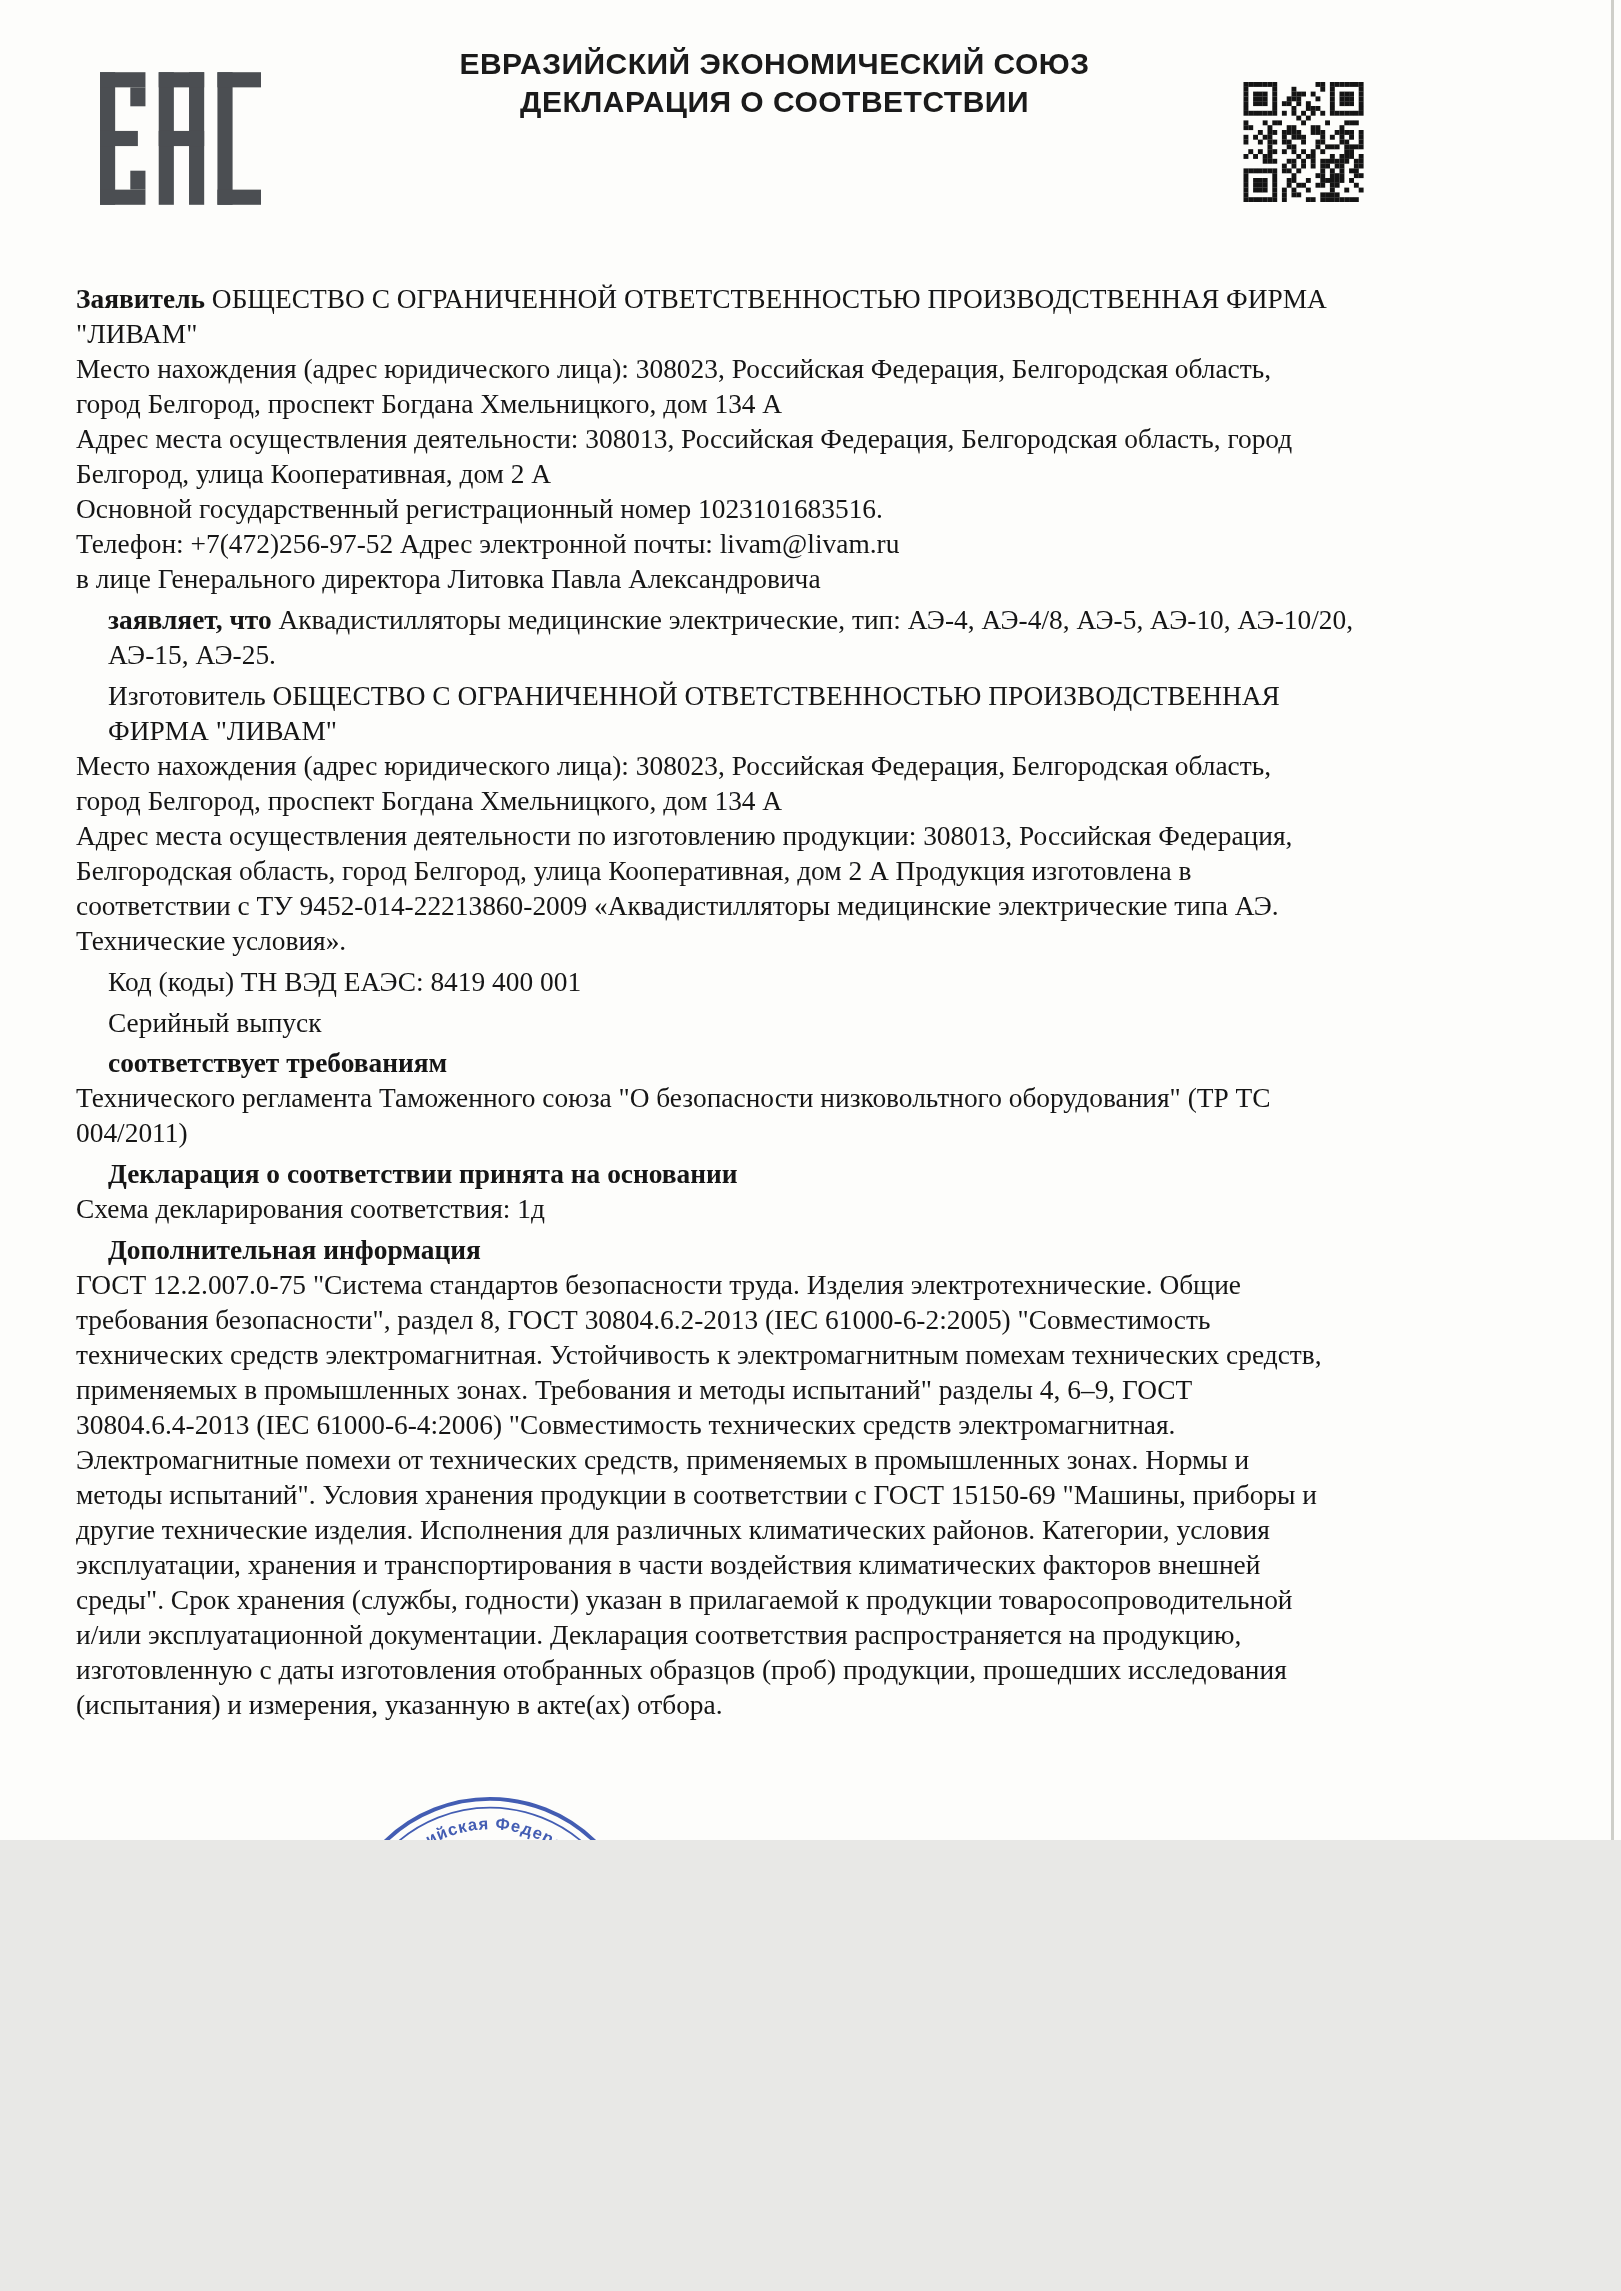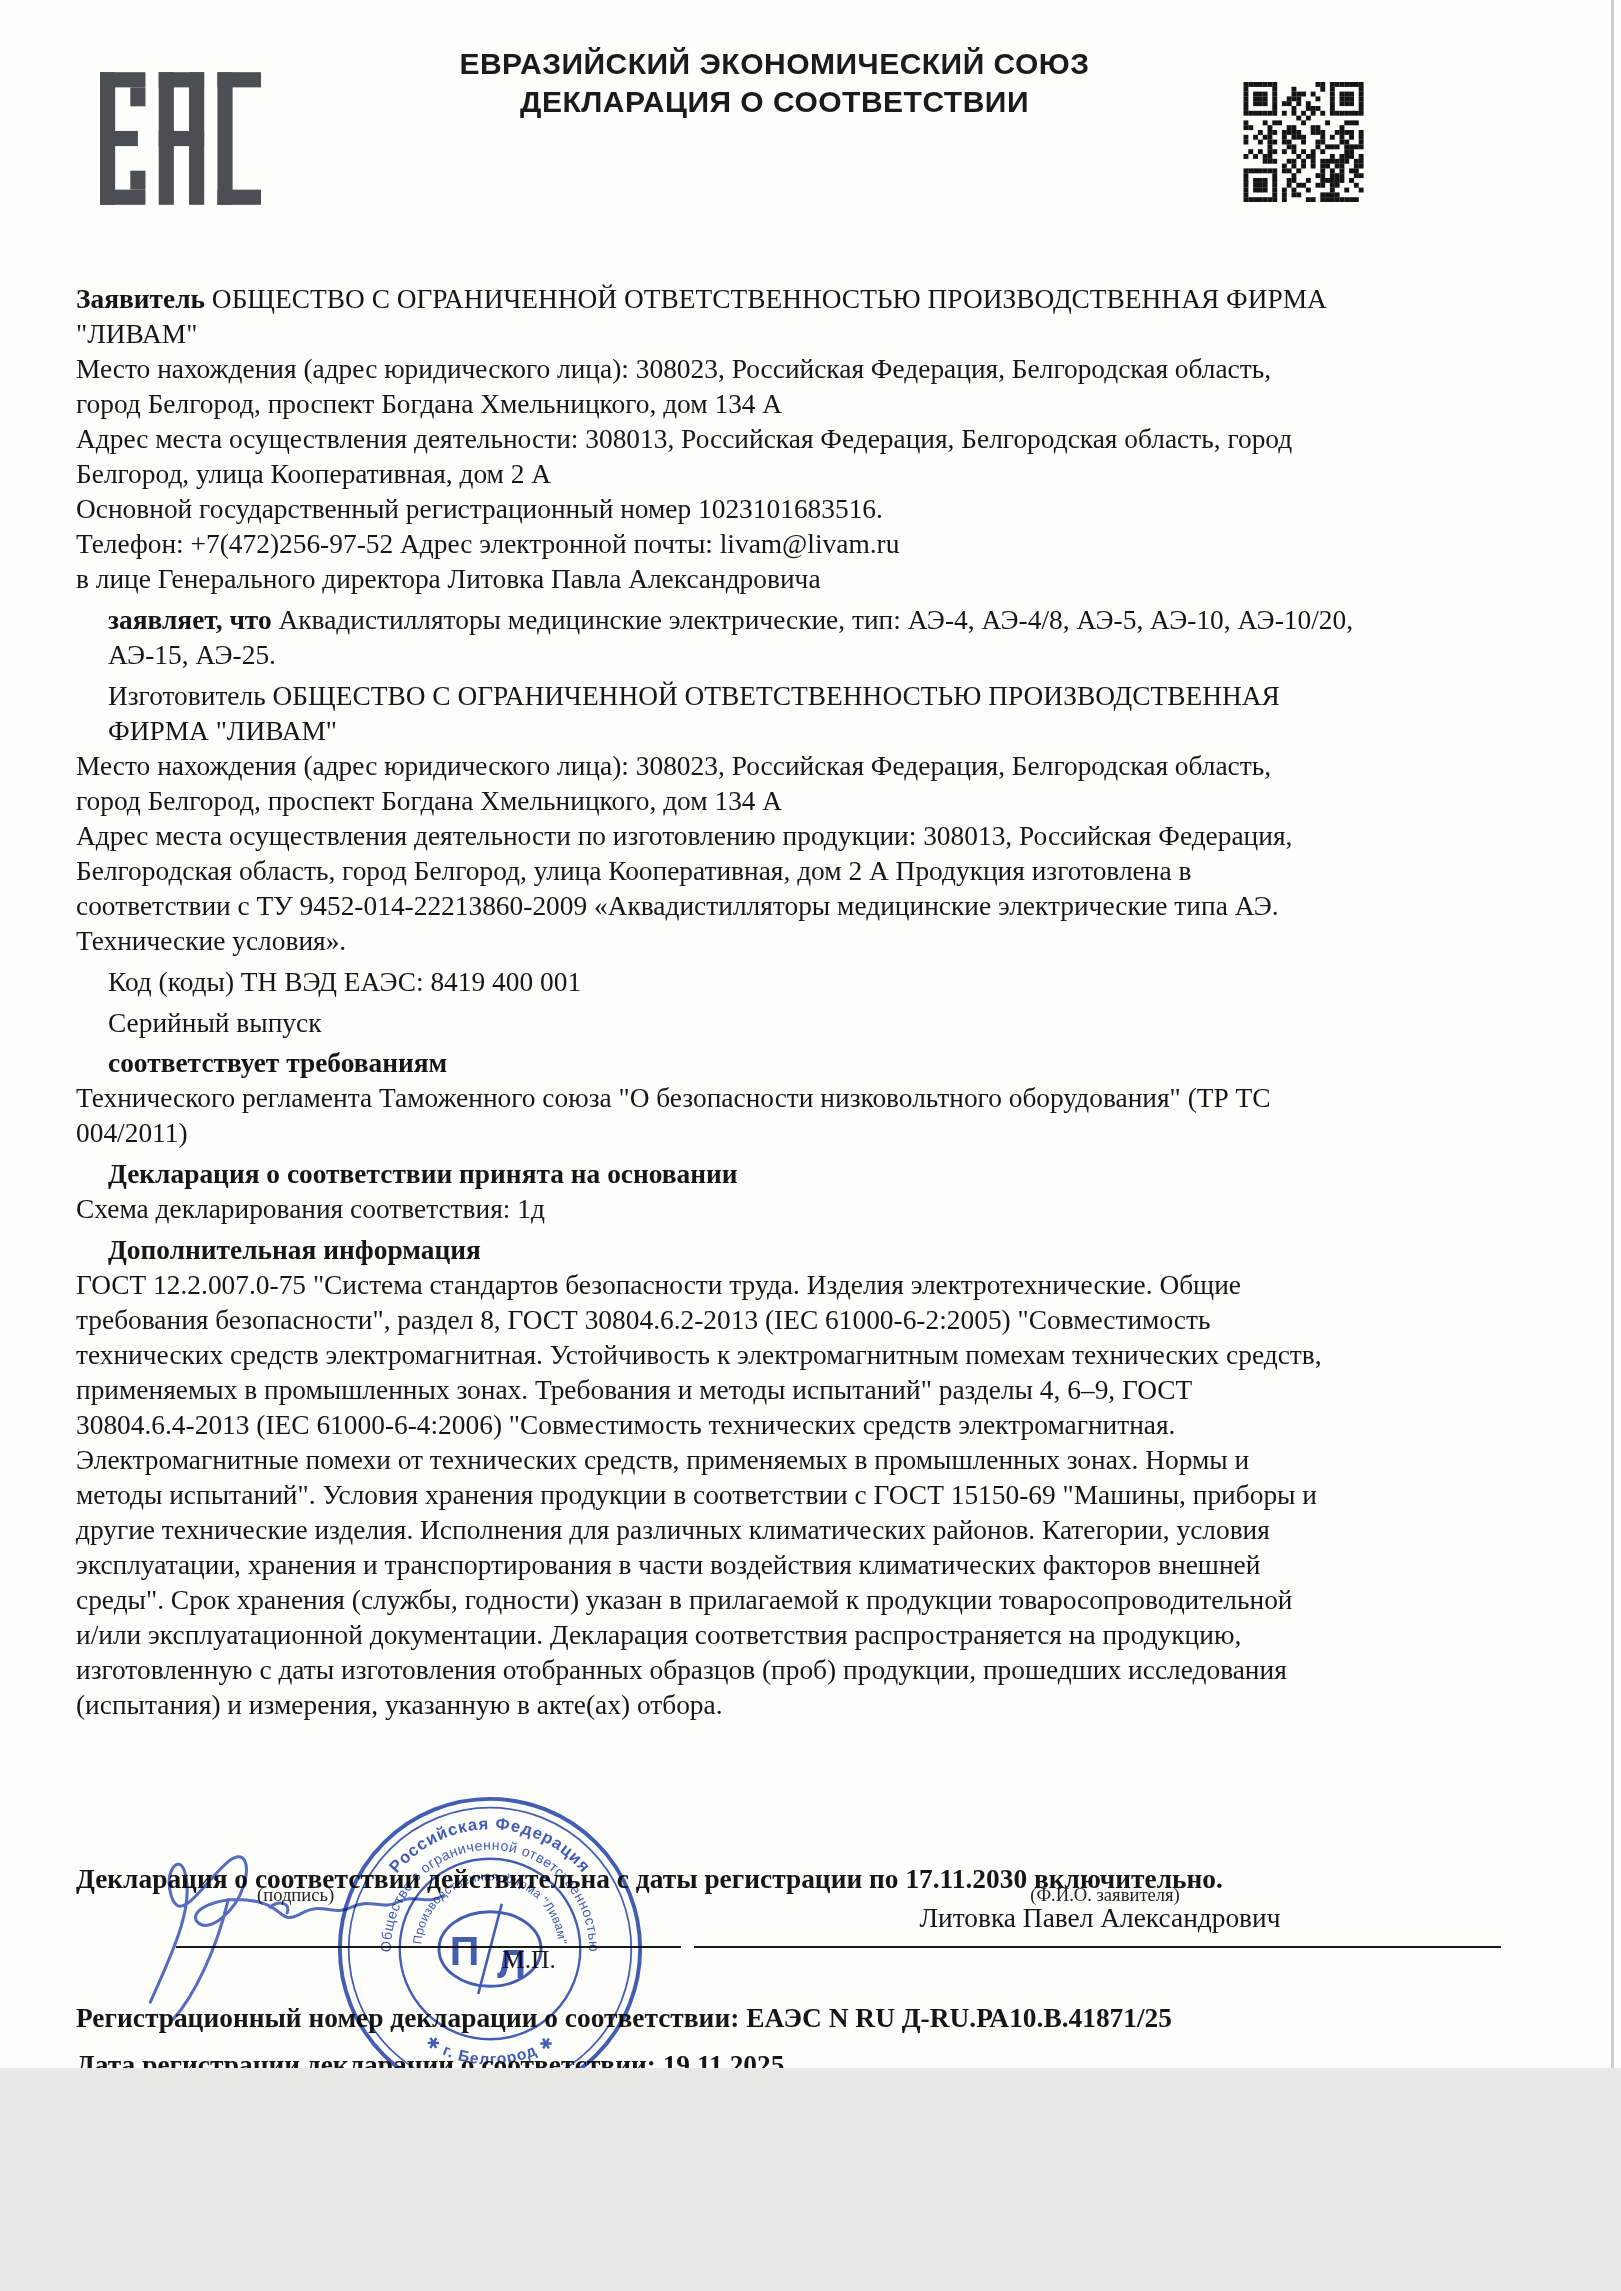--- a/index.html
+++ b/index.html
@@ -1,16 +1,16 @@
 <!DOCTYPE html>
 <html><head>
 <meta charset="utf-8">
 <style>
   html,body{margin:0;padding:0;background:#e8e8e6;}
-  .page{position:relative;width:1621px;height:2068px;background:#fdfdfb;margin:0 auto;
+  .page{position:relative;width:1621px;height:1840px;background:#fdfdfb;margin:0 auto;
         font-family:"Liberation Serif","DejaVu Serif",serif;color:#161616;overflow:hidden;}
   
   .eac-logo{position:absolute;left:100px;top:71px;width:161px;height:135px;}
   .title{position:absolute;left:294px;top:45px;width:961px;text-align:center;
          font-family:"Liberation Sans","DejaVu Sans",sans-serif;font-weight:bold;
          font-size:30px;line-height:38px;color:#1b1b1b;letter-spacing:0.5px;}
   .qr{position:absolute;left:1241px;top:82px;width:125px;height:120px;}
   
   .doc-body{position:absolute;left:76px;top:282px;width:1474px;
             font-size:27.4px;line-height:35px;}

